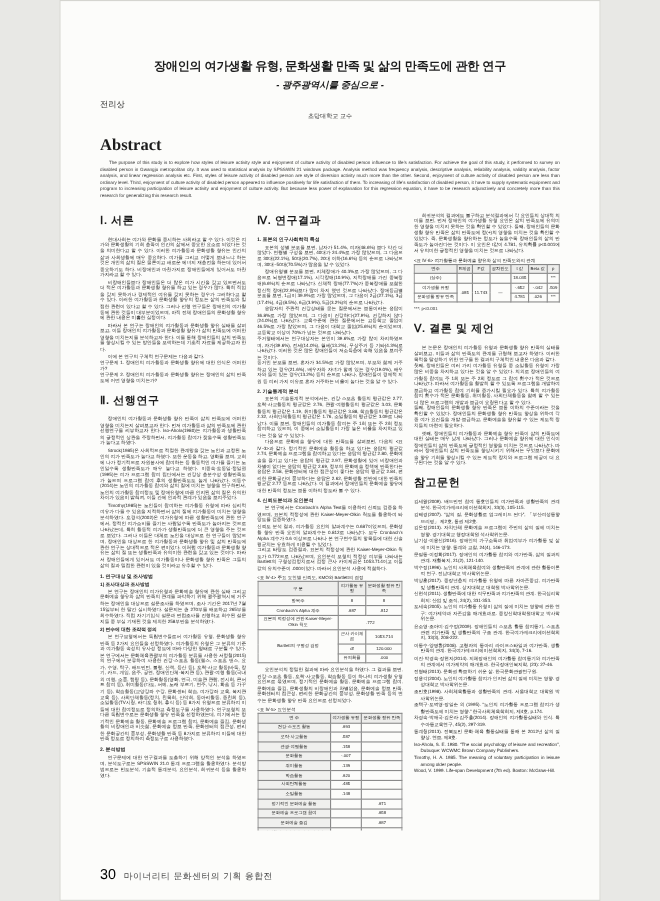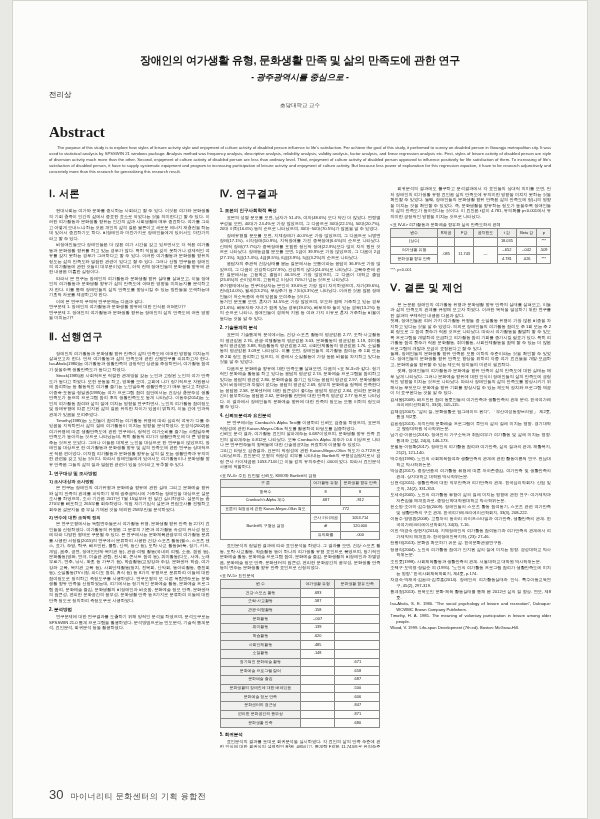--- a/index.html
+++ b/index.html
@@ -1,18 +1,18 @@
 <!DOCTYPE html>
 <html><head>
 <meta charset="utf-8">
 <style>
   * { margin:0; padding:0; box-sizing:border-box; }
   html,body { background:#e8e8e5; }
   .page {
-    width:576px; height:819px; margin:0 auto; position:relative;
+    width:492px; height:819px; margin:0 auto; position:relative;
     background:#fcfcfa; border:1px solid #d5d5d0; overflow:hidden;
     padding:30px 36px 0 36px;
     font-family:"Liberation Sans", sans-serif; color:#1c1c1c;
   }
   .title { text-align:center; font-size:11px; font-weight:bold; letter-spacing:-0.2px; margin-top:22px; }
   .subtitle { text-align:center; font-size:8.5px; font-weight:bold; margin-top:4px;font-style:italic; }
   .author { text-align:left; font-size:7.5px; margin-top:6px; color:#2a2a2a; }
   .affil { text-align:center; font-size:5.5px; margin-top:2px; color:#3a3a3a; }
   .abstract { margin-top:15px; }
   .abstract-h { font-size:15px; font-weight:bold; margin-bottom:4px;font-family:Liberation Serif, serif; }
@@ -28,21 +28,21 @@
   .tcap { font-size:4.1px; color:#222; margin:3px 0 1px 0; }
   table { width:100%; border-collapse:collapse; margin:1px 0 3px 0; }
   th,td { border:0.6px solid #8a8a8a; font-size:3.9px; font-weight:normal;
           padding:1.6px 1px; text-align:center; color:#222; line-height:1.15; }
   th { background:#ededeb; }
   .t5 td:first-child { background:#f0f0ee; }
   .note { font-size:4.0px; color:#333; margin:1px 0 4px 0; }
   .refs p { font-size:4.15px; line-height:1.3; text-align:justify; color:#222;
             margin-bottom:1.2px; padding-left:6px; text-indent:-6px; }
   .footer { position:absolute; left:36px; bottom:16px; display:flex; align-items:baseline; gap:7px; }
-  .footer .num { font-size:13px; color:#404040; }
+  .footer .num { font-size:13px; color:#000000; }
   .footer .txt { font-size:8px; color:#4a4a4a; letter-spacing:0.5px; }
 </style>
 </head>
 <body>
 
 <div class="page">
 
   <div class="title">장애인의 여가생활 유형, 문화생활 만족 및 삶의 만족도에 관한 연구</div>
   <div class="subtitle">- 광주광역시를 중심으로 -</div>
   <div class="author">전리상</div>
@@ -264,20 +264,21 @@
           <td>***</td>
         </tr>
       </tbody>
         </table>
       <div class="note">***: p&lt;0.001</div>
       <div class="sec">Ⅴ. 결론 및 제언</div>
       <p class="b pre">본 논문은 장애인의 여가활동 유형과 문화생활 향유 만족의 실태를 살펴보고, 이들과 삶의 만족도의 관계를 규명해 보고자 하였다. 이러한 목적을 달성하기 위한 연구를 한 결과의 구체적인 내용은 다음과 같다.
 첫째, 장애인들은 여러 가지 여가활동 유형들 중 소일활동 유형이 가장 많은 비중을 차지하고 있다는 것을 알 수 있었다. 의외로 장애인들의 여가활동 참여도 주 1회 또는 주 2회 정도로 그 참여 횟수가 적은 것으로 나타났다. 따라서 여가활동을 활발히 할 수 있도록 프로그램을 개발하여 보급하고 여가활동 참여 기회를 증가시킬 필요가 있다. 특히 여가활동 참여 횟수가 적은 문화활동, 취미활동, 사회단체활동을 함께 할 수 있는 더 많은 프로그램의 개발과 보급이 요청된다고 할 수 있다.
 둘째, 장애인들의 문화생활 향유 만족은 보통 이하의 수준이라는 것을 확인할 수 있었다. 장애인들의 문화생활 향유 만족도 향상을 위하여 각종 여가 요건들을 개발·보급하고, 문화예술을 향유할 수 있는 제도적 장치들의 마련이 필요하다.</p>
       <p class="b">셋째, 장애인들의 여가활동과 문화예술 향유 만족이 삶의 만족도에 대한 실태는 매우 낮게 나타났다. 그러나 문화예술 향유에 대한 인식이 장애인들의 삶의 만족도에 긍정적인 영향을 미치는 것으로 나타났다. 따라서 장애인들의 삶의 만족도를 향상시키기 위해서는 무엇보다 문화예술 향유 기회를 향상시킬 수 있는 제도적 장치와 프로그램 제공이 더 요구된다는 것을 알 수 있다.</p>
+      <div class="sec">참고문헌</div>
       <div class="refs">
           <p>김세왕(2009). 배드민턴 참여 동호인들의 여가만족과 생활만족의 관계 분석. 한국여가레크리에이션학회지, 33(3), 105-115.</p>
           <p>김혜경(2007). “삶의 질, 문화생활로 업그레이드 된다”, 「부산여성동향브리핑」 제2호, 통권 제2호.</p>
           <p>김은정(2013). 자치단체 문화예술 프로그램이 주민의 삶의 질에 미치는 영향. 경기대학교 행정대학원 석사학위논문.</p>
           <p>남기성·이용신(2016). 장애인의 가구소득과 취업여부가 여가활동 및 삶에 미치는 영향. 통계와 고찰, 24(4), 146-173.</p>
           <p>문필동·이정화(2017). 장애인의 여가활동 참여와 여가만족, 삶의 질과의 관계. 재활복지, 21(2), 121-140.</p>
           <p>박수정(1996). 노인의 사회체육참여와 생활만족의 관계에 관한 활동이론적 연구. 전남대학교 박사학위논문.</p>
           <p>박상훈(2017). 중장년층의 여가활동 유형에 따른 자아존중감, 여가만족 및 생활만족의 관계. 상지대학교 대학원 박사학위논문.</p>
           <p>신현석(2011). 생활만족에 대한 직무만족과 여가만족의 관계. 한국심리학회지: 산업 및 조직, 24(2), 331-353.</p>
           <p>오세숙(2005). 노인의 여가활동 유형이 삶의 질에 미치는 영향에 관한 연구: 여가제약과 자존감을 매개효과로. 중앙신학대학원대학교 박사학위논문.</p>

